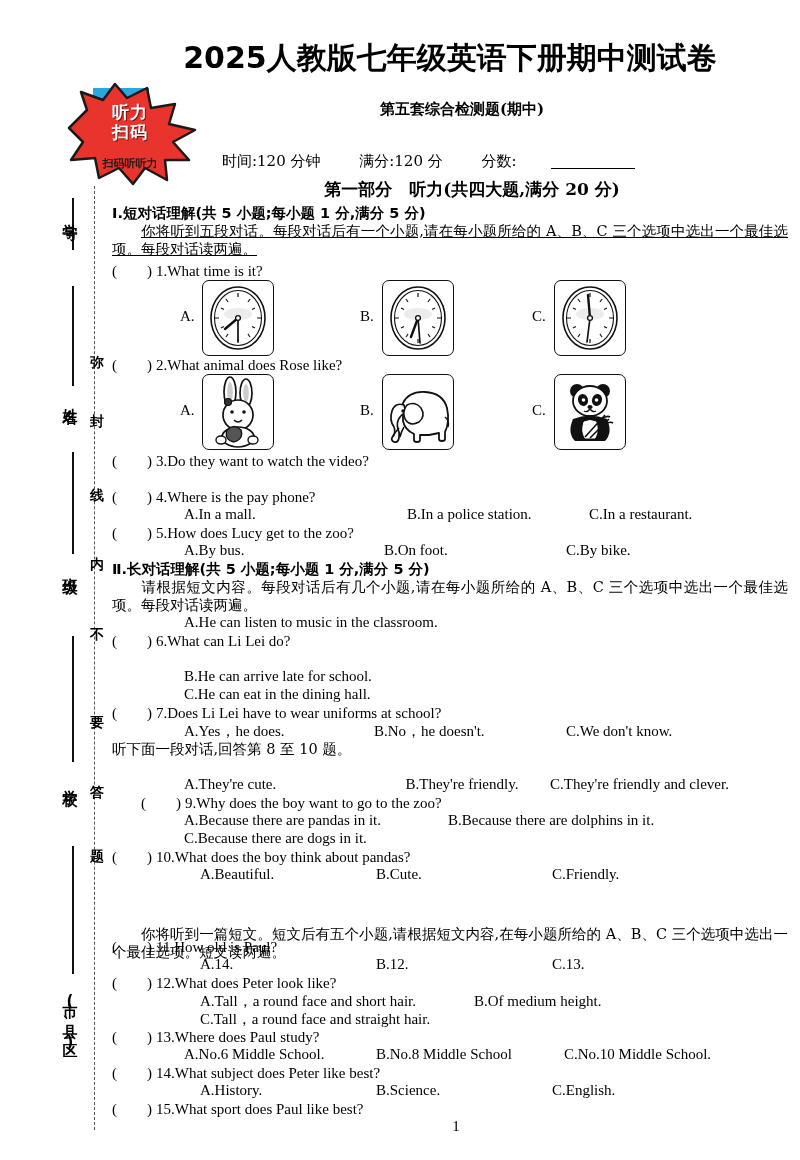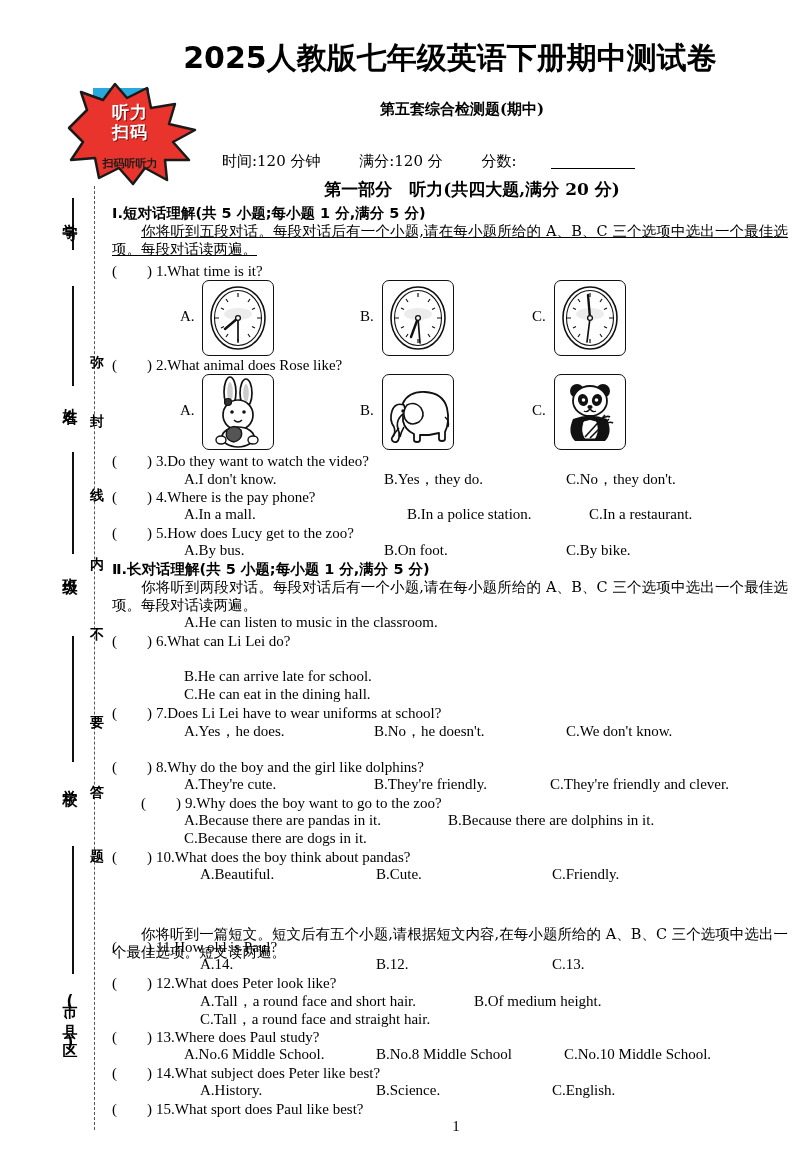--- a/index.html
+++ b/index.html
@@ -441,61 +441,56 @@
               <path d="M50 49 q5 -3 8 -1"></path>
           </g>
         </svg>
       </div>
     </div>
   </div>
 
   <div class="qline" style="top:452px;">
     <span class="paren">(　　)</span><span>3.</span><span>Do they want to watch the video?</span>
   </div>
-  <div class="opts" style="left:72px; top:470px;">
-    <span class="opt-col" style="width:200px;">A.I don't know.</span><span class="opt-col" style="width:182px;">B.Yes，they do.</span><span class="opt-col">C.No，they don't.</span>
-  </div>
 
   <div class="qline" style="top:488px;">
     <span class="paren">(　　)</span><span>4.</span><span>Where is the pay phone?</span>
   </div>
   <div class="opts" style="left:72px; top:506px;">
     <span class="opt-col" style="width:200px;">A.In a mall.</span><span class="opt-col" style="width:182px;margin-left:23px;">B.In a police station.</span><span class="opt-col">C.In a restaurant.</span>
   </div>
 
   <div class="qline" style="top:524px;">
     <span class="paren">(　　)</span><span>5.</span><span>How does Lucy get to the zoo?</span>
   </div>
   <div class="opts" style="left:72px; top:542px;">
     <span class="opt-col" style="width:200px;">A.By bus.</span><span class="opt-col" style="width:182px;">B.On foot.</span><span class="opt-col">C.By bike.</span>
   </div>
 
   <div class="sec-head" style="top:560px;">Ⅱ.长对话理解(共 5 小题;每小题 1 分,满分 5 分)</div>
-  <div class="instr" style="top:578px;"><span class="indent"></span><span>你将听到两段对话。每段对话后有一个小题,请在每小题所给的 A、B、C 三个选项中选出一个最佳选项。每段对话读两遍。</span></div>
+  <div class="instr" style="top:578px;"><span class="indent"></span><span>请根据短文内容。每段对话后有几个小题,请在每小题所给的 A、B、C 三个选项中选出一个最佳选项。每段对话读两遍。</span></div>
 
   <div class="qline" style="top:632px;">
     <span class="paren">(　　)</span><span>6.</span><span>What can Li Lei do?</span>
   </div>
   <div class="opts" style="left:72px; top:614px;">A.He can listen to music in the classroom.</div>
   <div class="opts" style="left:72px; top:668px;">B.He can arrive late for school.</div>
   <div class="opts" style="left:72px; top:686px;">C.He can eat in the dining hall.</div>
 
   <div class="qline" style="top:704px;">
     <span class="paren">(　　)</span><span>7.</span><span>Does Li Lei have to wear uniforms at school?</span>
   </div>
   <div class="opts" style="left:72px; top:722px;">
     <span class="opt-col" style="width:190px;">A.Yes，he does.</span><span class="opt-col" style="width:192px;">B.No，he doesn't.</span><span class="opt-col">C.We don't know.</span>
   </div>
 
-
-  <div class="qline" style="top:758px;">
-    <span class="paren">(　　)</span><span>8.</span><span>Why do the boy and the girl like dolphins?</span>
-  </div>
+  <div class="cn-line" style="top:740px;">听下面一段对话,回答第 8 至 10 题。</div>
+
   <div class="opts" style="left:72px; top:776px;">
-    <span class="opt-col" style="width:190px;">A.They're cute.</span><span class="opt-col" style="width:176px;">B.They're friendly.</span><span class="opt-col">C.They're friendly and clever.</span>
+    <span class="opt-col" style="width:190px;">A.They're cute.</span><span class="opt-col" style="width:176px;text-align:center;">B.They're friendly.</span><span class="opt-col">C.They're friendly and clever.</span>
   </div>
 
   <div class="qline" style="top:794px;margin-left:29px;">
     <span class="paren">(　　)</span><span>9.</span><span>Why does the boy want to go to the zoo?</span>
   </div>
   <div class="opts" style="left:72px; top:812px;">
     <span class="opt-col" style="width:264px;">A.Because there are pandas in it.</span><span class="opt-col">B.Because there are dolphins in it.</span>
   </div>
   <div class="opts" style="left:72px; top:830px;">C.Because there are dogs in it.</div>
 

